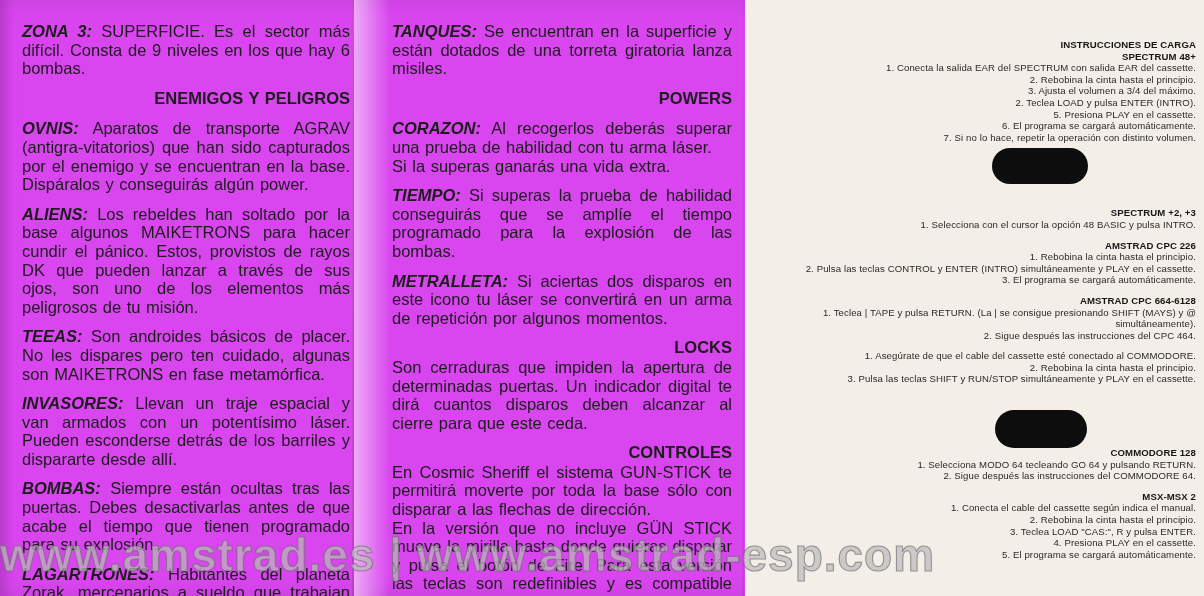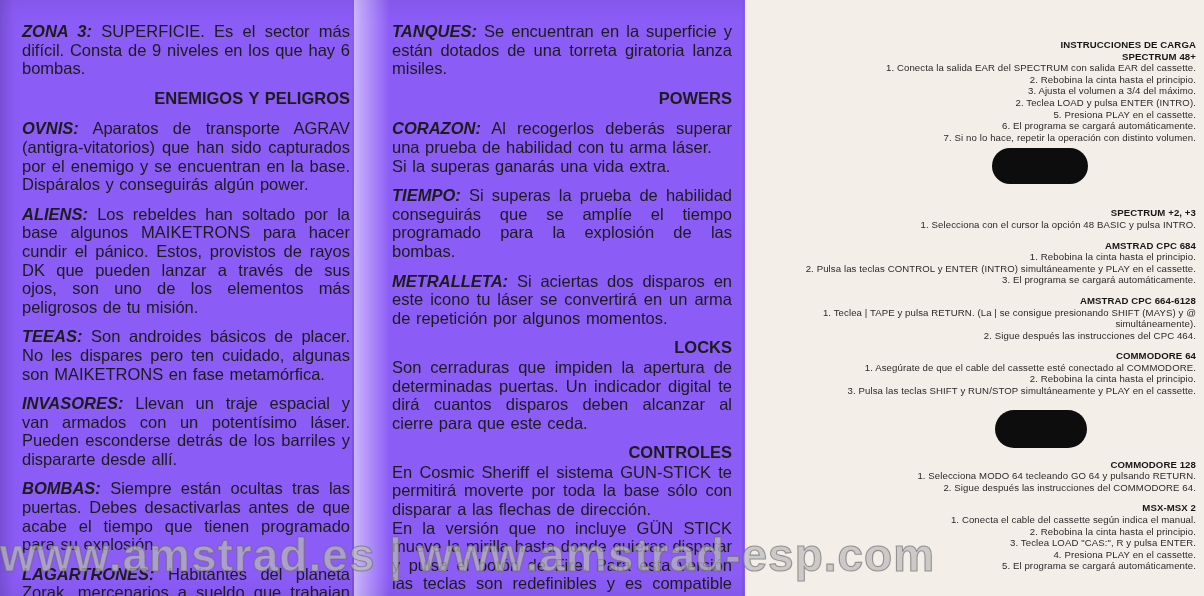--- a/index.html
+++ b/index.html
@@ -1,18 +1,18 @@
 <!DOCTYPE html>
 <html><head>
 <meta charset="utf-8">
 <style>
   html,body{margin:0;padding:0;background:#d8d6d1;}
   .page{
     position:relative;width:1204px;height:596px;overflow:hidden;
-    background:#8b5cf6;color:#1c1c1c;
+    background:#d946ef;color:#1c1c1c;
     font-family:"Liberation Sans", sans-serif;
     box-shadow:inset 0 0 22px rgba(0,0,0,0.10);
   }
   .right-panel{position:absolute;left:745px;top:0;width:459px;height:596px;background:#f4eee9;}
   .edge-left{position:absolute;left:0;top:0;width:14px;height:596px;
     background:linear-gradient(90deg,rgba(0,0,0,0.10),rgba(0,0,0,0));}
   .crease-1{position:absolute;left:352px;top:0;width:2px;height:596px;
     background:linear-gradient(rgba(0,0,0,0.02),rgba(0,0,0,0.12));}
   .crease-2{position:absolute;left:742px;top:0;width:2px;height:596px;
     background:linear-gradient(rgba(0,0,0,0.03),rgba(0,0,0,0.08));}
@@ -98,34 +98,33 @@
       <p class="step">6. El programa se cargará automáticamente.</p>
       <p class="step">7. Si no lo hace, repetir la operación con distinto volumen.</p>
     </div>
 
     <div class="sec after-blob-1">
       <p class="name">SPECTRUM +2, +3</p>
       <p class="step">1. Selecciona con el cursor la opción 48 BASIC y pulsa INTRO.</p>
     </div>
 
     <div class="sec">
-      <p class="name">AMSTRAD CPC 684</p>
+      <p class="name">AMSTRAD CPC 226</p>
       <p class="step">1. Rebobina la cinta hasta el principio.</p>
       <p class="step">2. Pulsa las teclas CONTROL y ENTER (INTRO) simultáneamente y PLAY en el cassette.</p>
       <p class="step">3. El programa se cargará automáticamente.</p>
     </div>
 
     <div class="sec">
       <p class="name">AMSTRAD CPC 664-6128</p>
       <p class="step">1. Teclea | TAPE y pulsa RETURN. (La | se consigue presionando SHIFT (MAYS) y @ simultáneamente).</p>
       <p class="step">2. Sigue después las instrucciones del CPC 464.</p>
     </div>
 
     <div class="sec">
-      <p class="name">COMMODORE 64</p>
       <p class="step">1. Asegúrate de que el cable del cassette esté conectado al COMMODORE.</p>
       <p class="step">2. Rebobina la cinta hasta el principio.</p>
       <p class="step">3. Pulsa las teclas SHIFT y RUN/STOP simultáneamente y PLAY en el cassette.</p>
     </div>
 
     <div class="sec after-blob-2">
       <p class="name">COMMODORE 128</p>
       <p class="step">1. Selecciona MODO 64 tecleando GO 64 y pulsando RETURN.</p>
       <p class="step">2. Sigue después las instrucciones del COMMODORE 64.</p>
     </div>

